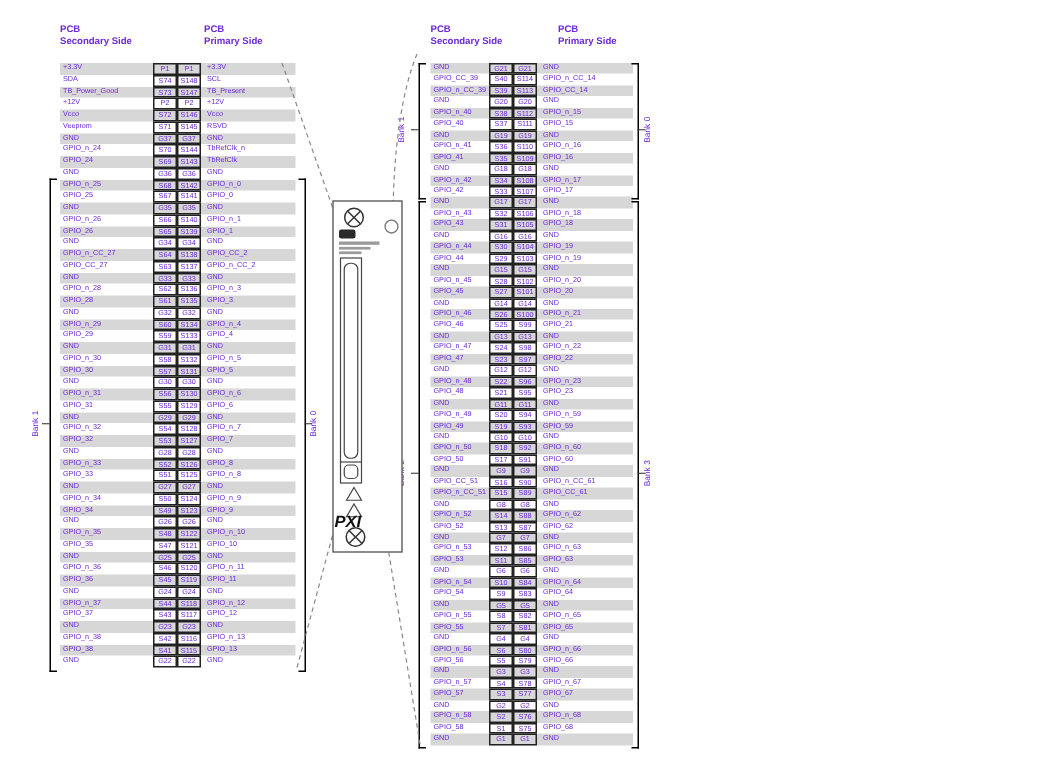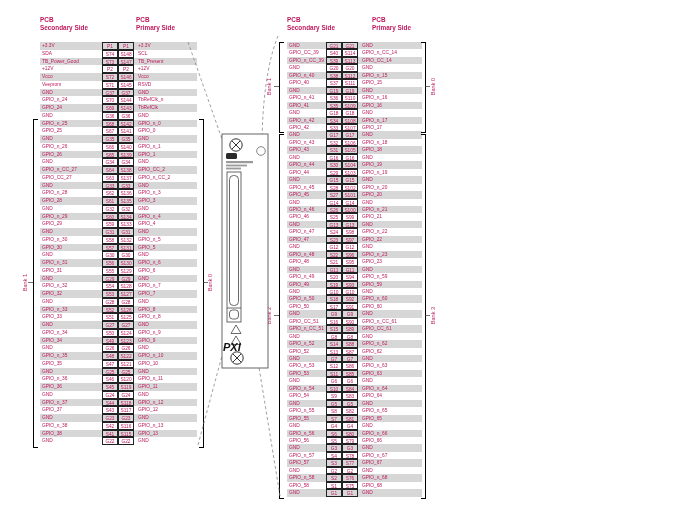--- a/index.html
+++ b/index.html
@@ -1,17 +1,17 @@
 <!DOCTYPE html>
 <html><head>
 <meta charset="utf-8">
 <style>
   html,body{margin:0;padding:0;background:#fff;}
   .canvas{position:relative;width:632px;height:508px;background:#ffffff;overflow:hidden;
-          font-family:"Liberation Sans",sans-serif;color:#be185d;}
+          font-family:"Liberation Sans",sans-serif;color:#6d28d9;}
   .hdr{position:absolute;font-size:6.4px;font-weight:bold;line-height:8px;white-space:pre;}
   .pin-table{position:absolute;}
   .prow{display:grid;}
   .t-left .prow{grid-template-columns:62px 16px 16px 61px;height:7.75px;}
   .t-right .prow{grid-template-columns:39px 16px 16px 45px;height:7.46px;}
   .shade{background:#d7d7d7;}
   .cell{font-size:4.8px;white-space:nowrap;overflow:hidden;box-sizing:border-box;}
   .t-left .cell{line-height:7.75px;}
   .t-right .cell{line-height:7.46px;}
   .c0{padding-left:2px;}

